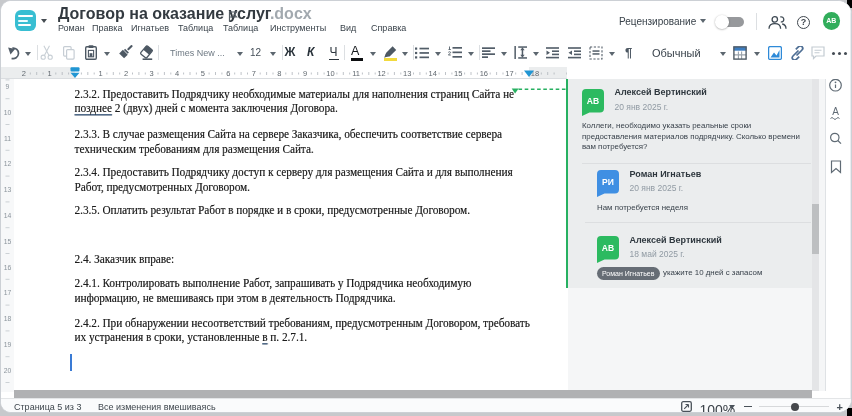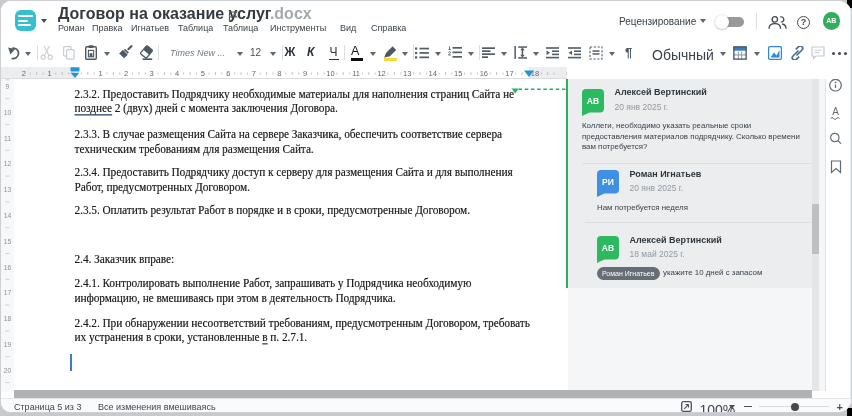--- a/index.html
+++ b/index.html
@@ -93,21 +93,21 @@
     </g>
   </svg>
   <svg class="ico" style="left:138px;top:44px" width="15" height="16" viewBox="0 0 15 16">
     <g transform="rotate(40 7 7)">
       <rect x="3.4" y="1.4" width="7.8" height="10.4" rx="1.2" fill="none" stroke="#4d5863" stroke-width="1.3"></rect>
       <path d="M3.4 2.6 A1.2 1.2 0 0 1 4.6 1.4 H10 A1.2 1.2 0 0 1 11.2 2.6 V7 H3.4 Z" fill="#4d5863"></path>
     </g>
     <rect x="3.6" y="13.4" width="9.6" height="1.6" fill="#4d5863"></rect>
   </svg>
   <div class="div" style="left:156.5px;top:44px;height:15px"></div>
-  <div class="abs" style="left:169px;top:46.5px;font-size:9px;font-style:italic;color:#6e7983;white-space:nowrap">Times New ...</div>
+  <div class="abs" style="left:169px;top:46.5px;font-size:9px;color:#6e7983;white-space:nowrap">Times New ...</div>
   <div class="car" style="left:236px;top:50.5px"></div>
   <div class="abs" style="left:249px;top:45.5px;font-size:10px;color:#454f59">12</div>
   <div class="car" style="left:268.5px;top:50.5px"></div>
   <div class="div" style="left:280.5px;top:44px;height:15px"></div>
   <div class="abs" style="left:283.5px;top:44px;font-size:12px;font-weight:bold;color:#2b343c">Ж</div>
   <div class="abs" style="left:306px;top:44px;font-size:12px;font-style:italic;font-weight:bold;color:#2b343c">К</div>
   <div class="abs" style="left:327.5px;top:44px;font-size:12px;color:#2b343c;border-bottom:1.2px solid #2b343c;padding:0 1px">Ч</div>
   <div class="div" style="left:342.5px;top:44px;height:15px"></div>
   <div class="abs" style="left:350px;top:43px;font-size:12.5px;color:#14181c">А</div>
   <div class="abs" style="left:349.5px;top:57px;width:12.5px;height:3px;background:#0c0e10"></div>
@@ -183,21 +183,21 @@
   </svg>
   <svg class="ico" style="left:588px;top:45px" width="14" height="14" viewBox="0 0 14 14">
     <g fill="#525d68">
       <rect x="3.5" y="4.3" width="7" height="1.5"></rect>
         <rect x="3.5" y="7.2" width="7" height="1.5"></rect>
     </g>
     <rect x="1" y="1" width="12" height="12" fill="none" stroke="#525d68" stroke-width="1.1" stroke-dasharray="2.2 1.6"></rect>
   </svg>
   <div class="car" style="left:607.5px;top:50.5px"></div>
   <div class="abs" style="left:624px;top:43.5px;font-size:13px;font-weight:bold;color:#4d5863">¶</div>
-  <div class="abs" style="left:651px;top:46px;font-size:14px;color:#39424b">Обычный</div>
+  <div class="abs" style="left:651px;top:46px;font-size:11px;color:#39424b">Обычный</div>
   <div class="car" style="left:719px;top:50.5px"></div>
   <svg class="ico" style="left:732px;top:45px" width="14" height="14" viewBox="0 0 14 14">
     <rect x="0.5" y="0.5" width="13" height="4.2" fill="#3c7dc0"></rect>
     <path d="M1 8.9 H13 M5.4 5.4 V13 M8.6 5.4 V13" stroke="#9aa3ac" stroke-width="1.1" fill="none"></path>
     <rect x="0.9" y="0.9" width="12.2" height="12.2" fill="none" stroke="#515c66" stroke-width="1.4"></rect>
   </svg>
   <div class="car" style="left:752.5px;top:50.5px"></div>
   <svg class="ico" style="left:767px;top:45px" width="14" height="14" viewBox="0 0 14 14">
     <rect x="0.6" y="0.6" width="12.8" height="12.8" rx="1.5" fill="none" stroke="#2e8ad8" stroke-width="1.3"></rect>
     <path d="M2.5 11.5 L6 6.5 L8.5 9.5 L11.5 4 L11.5 11.5 Z" fill="#2e8ad8"></path>

